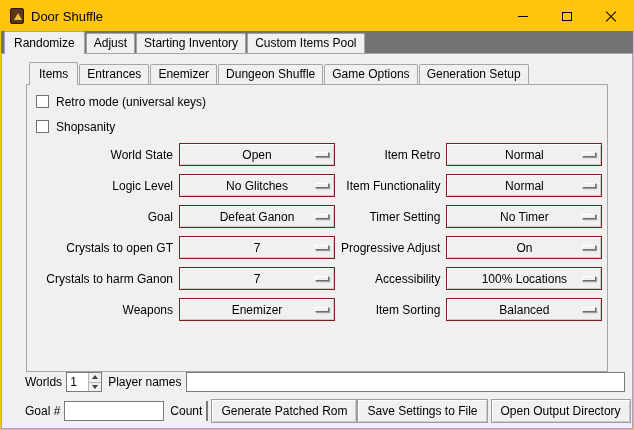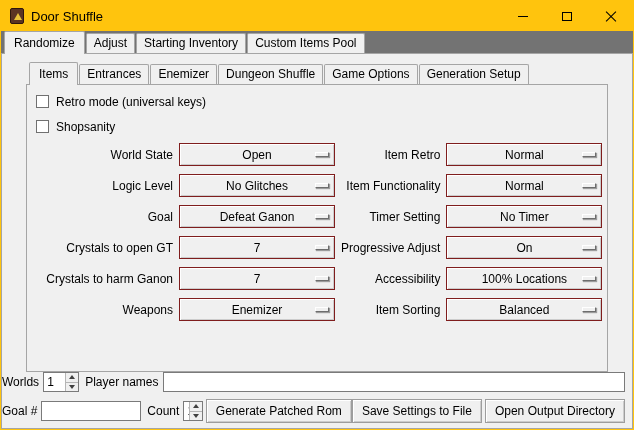--- a/index.html
+++ b/index.html
@@ -99,21 +99,21 @@
   .dd-ind {
     position: absolute; right: 5px; top: 8px;
     width: 14px; height: 5px;
     background: #f0f0f0;
     border-top: 1px solid #ffffff; border-left: 1px solid #ffffff;
     border-right: 1px solid #6d6d6d; border-bottom: 1px solid #6d6d6d;
     box-shadow: 1px 1px 1px rgba(0,0,0,0.35);
   }
 
   
-  .bottom-block { margin-top: auto; padding: 0 7px 5px 0; }
+  .bottom-block { margin-top: auto; padding: 0 7px 5px 23px; }
   .brow { display: flex; align-items: center; }
   .brow1 { margin-bottom: 7px; }
   .blabel { white-space: nowrap; margin-right: 4px; }
   .tinput {
     height: 20px; background: #fff;
     border: 1px solid #7a7a7a;
     font: 12px "Liberation Sans", sans-serif;
     padding: 0 3px;
   }
   .spin {

